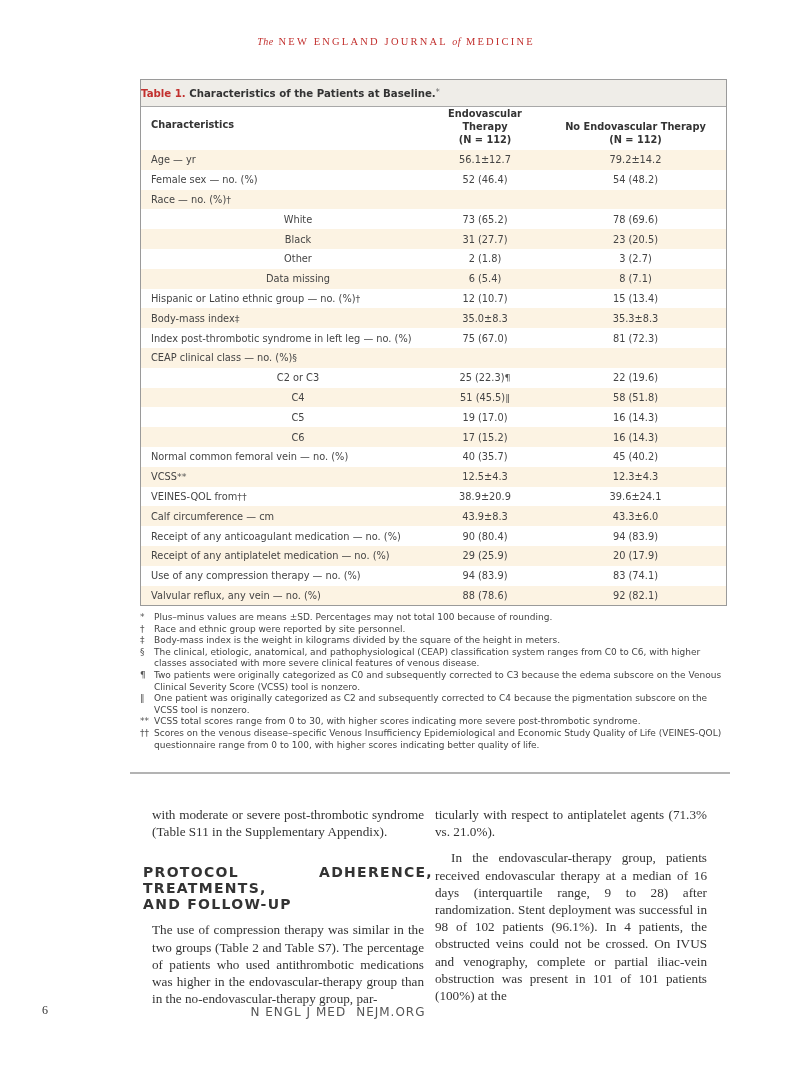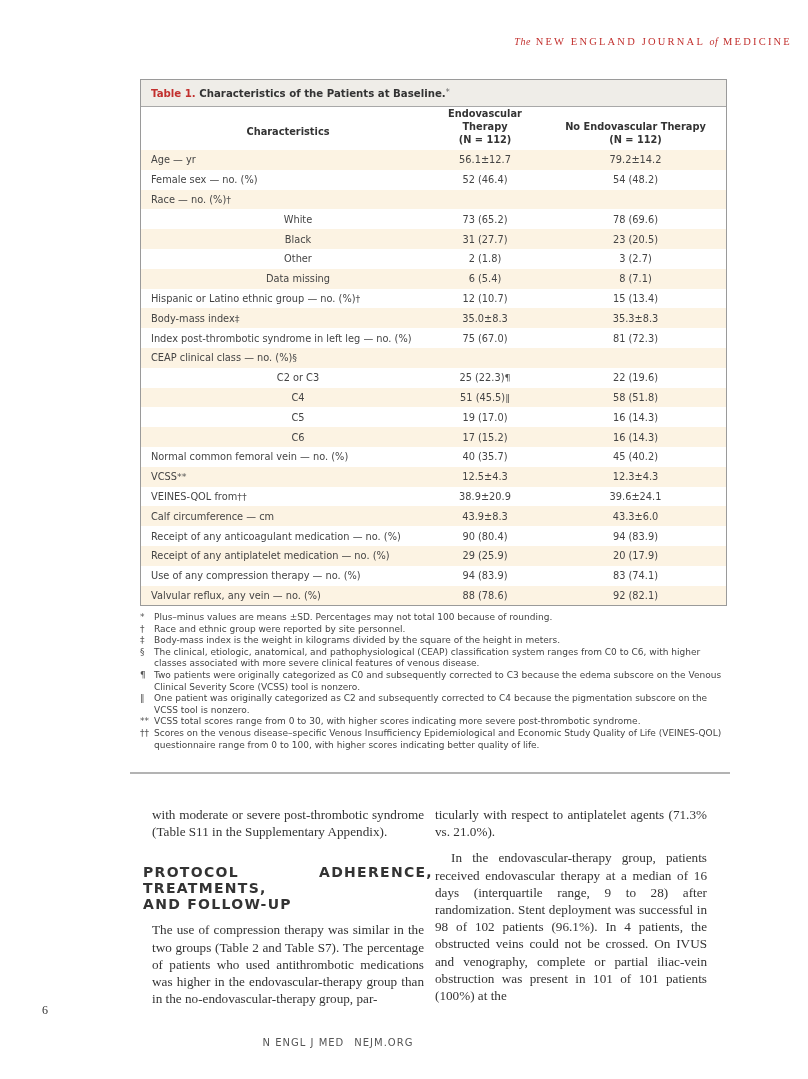--- a/index.html
+++ b/index.html
@@ -1,41 +1,41 @@
 <!DOCTYPE html>
 <html><head>
   <meta charset="utf-8">
   <style>
     html, body { margin: 0; padding: 0; background: #ffffff; }
     body {
       width: 808px; height: 1079px; position: relative; overflow: hidden;
       font-family: "DejaVu Sans", sans-serif; color: #333;
     }
     .running-head {
-      position: absolute; top: 36px; left: 0; width: 792px; text-align: right;
+      position: absolute; top: 36px; left: 0; width: 792px; text-align: center;
       font-family: "Liberation Serif", serif; font-size: 10.5px; letter-spacing: 2.2px;
       color: #c2302e;
     }
     .running-head .sm { font-style: italic; letter-spacing: 0.5px; font-size: 10px; }
 
     .table-box {
       position: absolute; left: 140px; top: 79px; width: 585px;
       border: 1px solid #9a9a9a; background: #fff;
     }
     .table-caption {
       background: #efede8; border-bottom: 1px solid #a8a8a8;
-      height: 26px; line-height: 26px; padding-left: 10px;
+      height: 26px; line-height: 26px; 
       font-family: "DejaVu Sans", sans-serif; font-size: 10.2px; font-weight: bold; color: #333;
     }
     .table-caption .lbl { color: #c2302e; }
     .table-caption .star { font-weight: normal; font-size: 8px; vertical-align: 2px; color: #666; }
 
     table.data { width: 100%; border-collapse: collapse; font-family: "DejaVu Sans", sans-serif; font-size: 9.8px; color: #444; }
     table.data th { font-weight: bold; color: #333; padding: 0; vertical-align: bottom; font-size: 9.8px; }
-    table.data th.c1 { text-align: center; padding-left: 10px; padding-bottom: 13px; margin-top: 41px; }
+    table.data th.c1 { text-align: left; padding-left: 10px; padding-bottom: 20px; margin-top: 41px; }
     table.data th.num { text-align: center; line-height: 13px; padding-bottom: 4px; }
     table.data thead tr { height: 39px; }
     table.data td { padding: 0; height: 19.8px; }
     table.data td.c1 { padding-left: 10px; }
     table.data td.c1.ind { padding-left: 30px; text-align: center; }
     table.data td.num { text-align: center; }
     table.data tbody tr:nth-child(odd) { background: #fcf3e3; }
     table.data tbody tr:nth-child(even) { background: #ffffff; }
     .col1 { width: 284px; }
     .col2 { width: 120px; }
@@ -67,21 +67,21 @@
       letter-spacing: 1.3px; line-height: 16px; color: #333; margin: 24px 0 2px 0;
       text-transform: uppercase;
     }
 
     .page-number {
       position: absolute; left: 42px; top: 1003px;
       font-family: "Liberation Serif", serif; font-size: 12px; color: #333;
     }
     .footer-journal {
       position: absolute; left: 0; width: 676px; top: 1005px; text-align: center;
-      font-family: "DejaVu Sans", sans-serif; font-size: 10px; letter-spacing: 1px; color: #555; margin-top: 32px;
+      font-family: "DejaVu Sans", sans-serif; font-size: 12px; letter-spacing: 1px; color: #555;
     }
     .footer-journal .gap { display: inline-block; width: 10px; }
   </style>
 </head>
 <body>
 
 <div class="running-head">
   <span class="sm">The</span>
   <span>NEW ENGLAND JOURNAL</span>
   <span class="sm">of</span>

